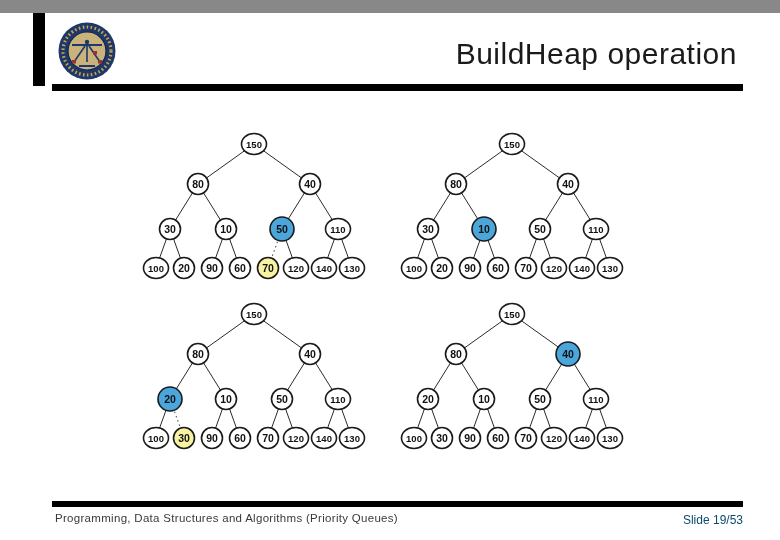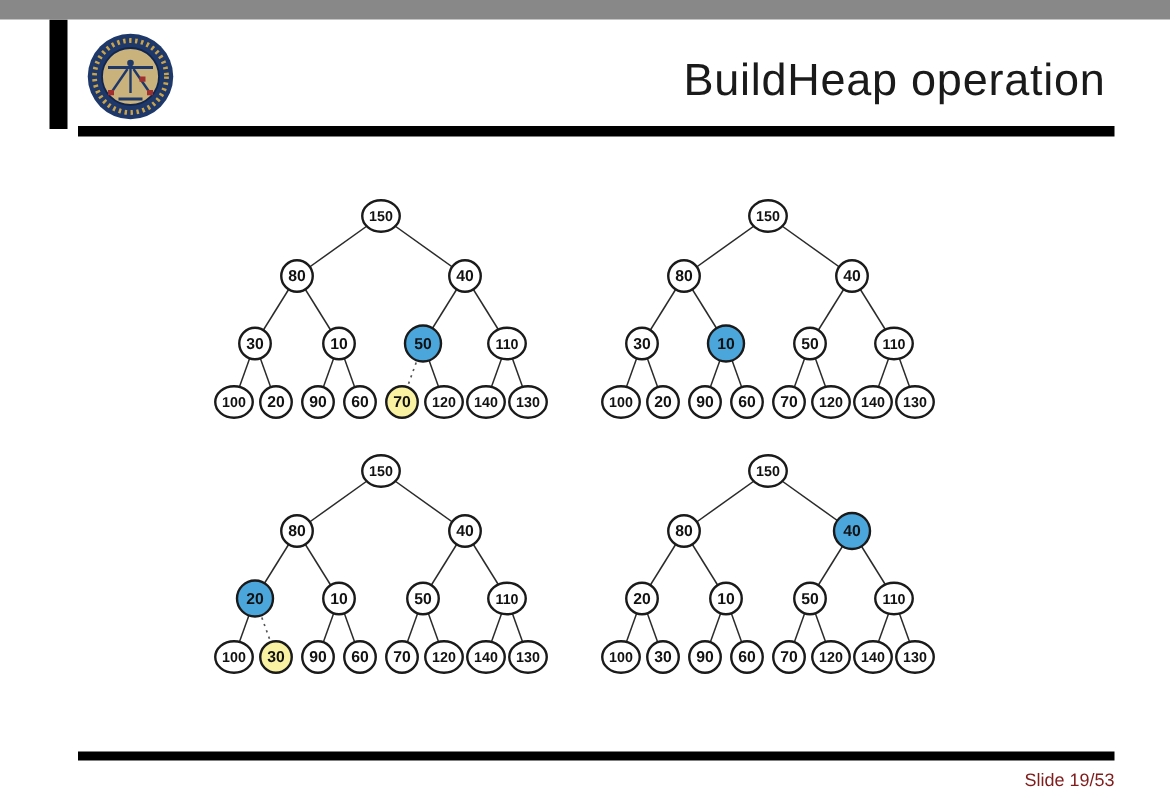--- a/index.html
+++ b/index.html
@@ -20,21 +20,21 @@
   .tree.t1 { left:130px; top:106px; }
   .tree.t2 { left:388px; top:106px; }
   .tree.t3 { left:130px; top:276px; }
   .tree.t4 { left:388px; top:276px; }
   .footer-rule { position:absolute; left:52px; top:488px; width:691px; height:6px; background:#000; }
   .footer-left {
     position:absolute; left:55px; top:499px; font-size:11.5px; color:#3a3a3a;
     letter-spacing:0.3px; white-space:nowrap;
   }
   .footer-right {
-    position:absolute; right:37px; top:500px; font-size:12px; color:#7f1d1d; white-space:nowrap;
+    position:absolute; right:37px; top:500px; font-size:12px; color:#0c4a6e; white-space:nowrap;
   }
   svg text { font-family:"Liberation Sans", sans-serif; }
 </style>
 </head>
 <body>
 
 <div class="slide">
 
   <div class="left-bar"></div>
 
@@ -359,15 +359,16 @@
           <ellipse cx="194" cy="149" rx="12.5" ry="10.5" fill="#FFFFFF" stroke="#1A1A1A" stroke-width="1.6"></ellipse>
           <text x="194" y="152.5" text-anchor="middle" font-size="9.5" fill="#111">140</text>
         </g>
         <g>
           <ellipse cx="222" cy="149" rx="12.5" ry="10.5" fill="#FFFFFF" stroke="#1A1A1A" stroke-width="1.6"></ellipse>
           <text x="222" y="152.5" text-anchor="middle" font-size="9.5" fill="#111">130</text>
         </g>
       </svg></div>
 
   <div class="footer-rule"></div>
+  <div class="footer-left">Programming, Data Structures and Algorithms (Priority Queues)</div>
   <div class="footer-right">Slide 19/53</div>
 
 </div>
 
 </body></html>

